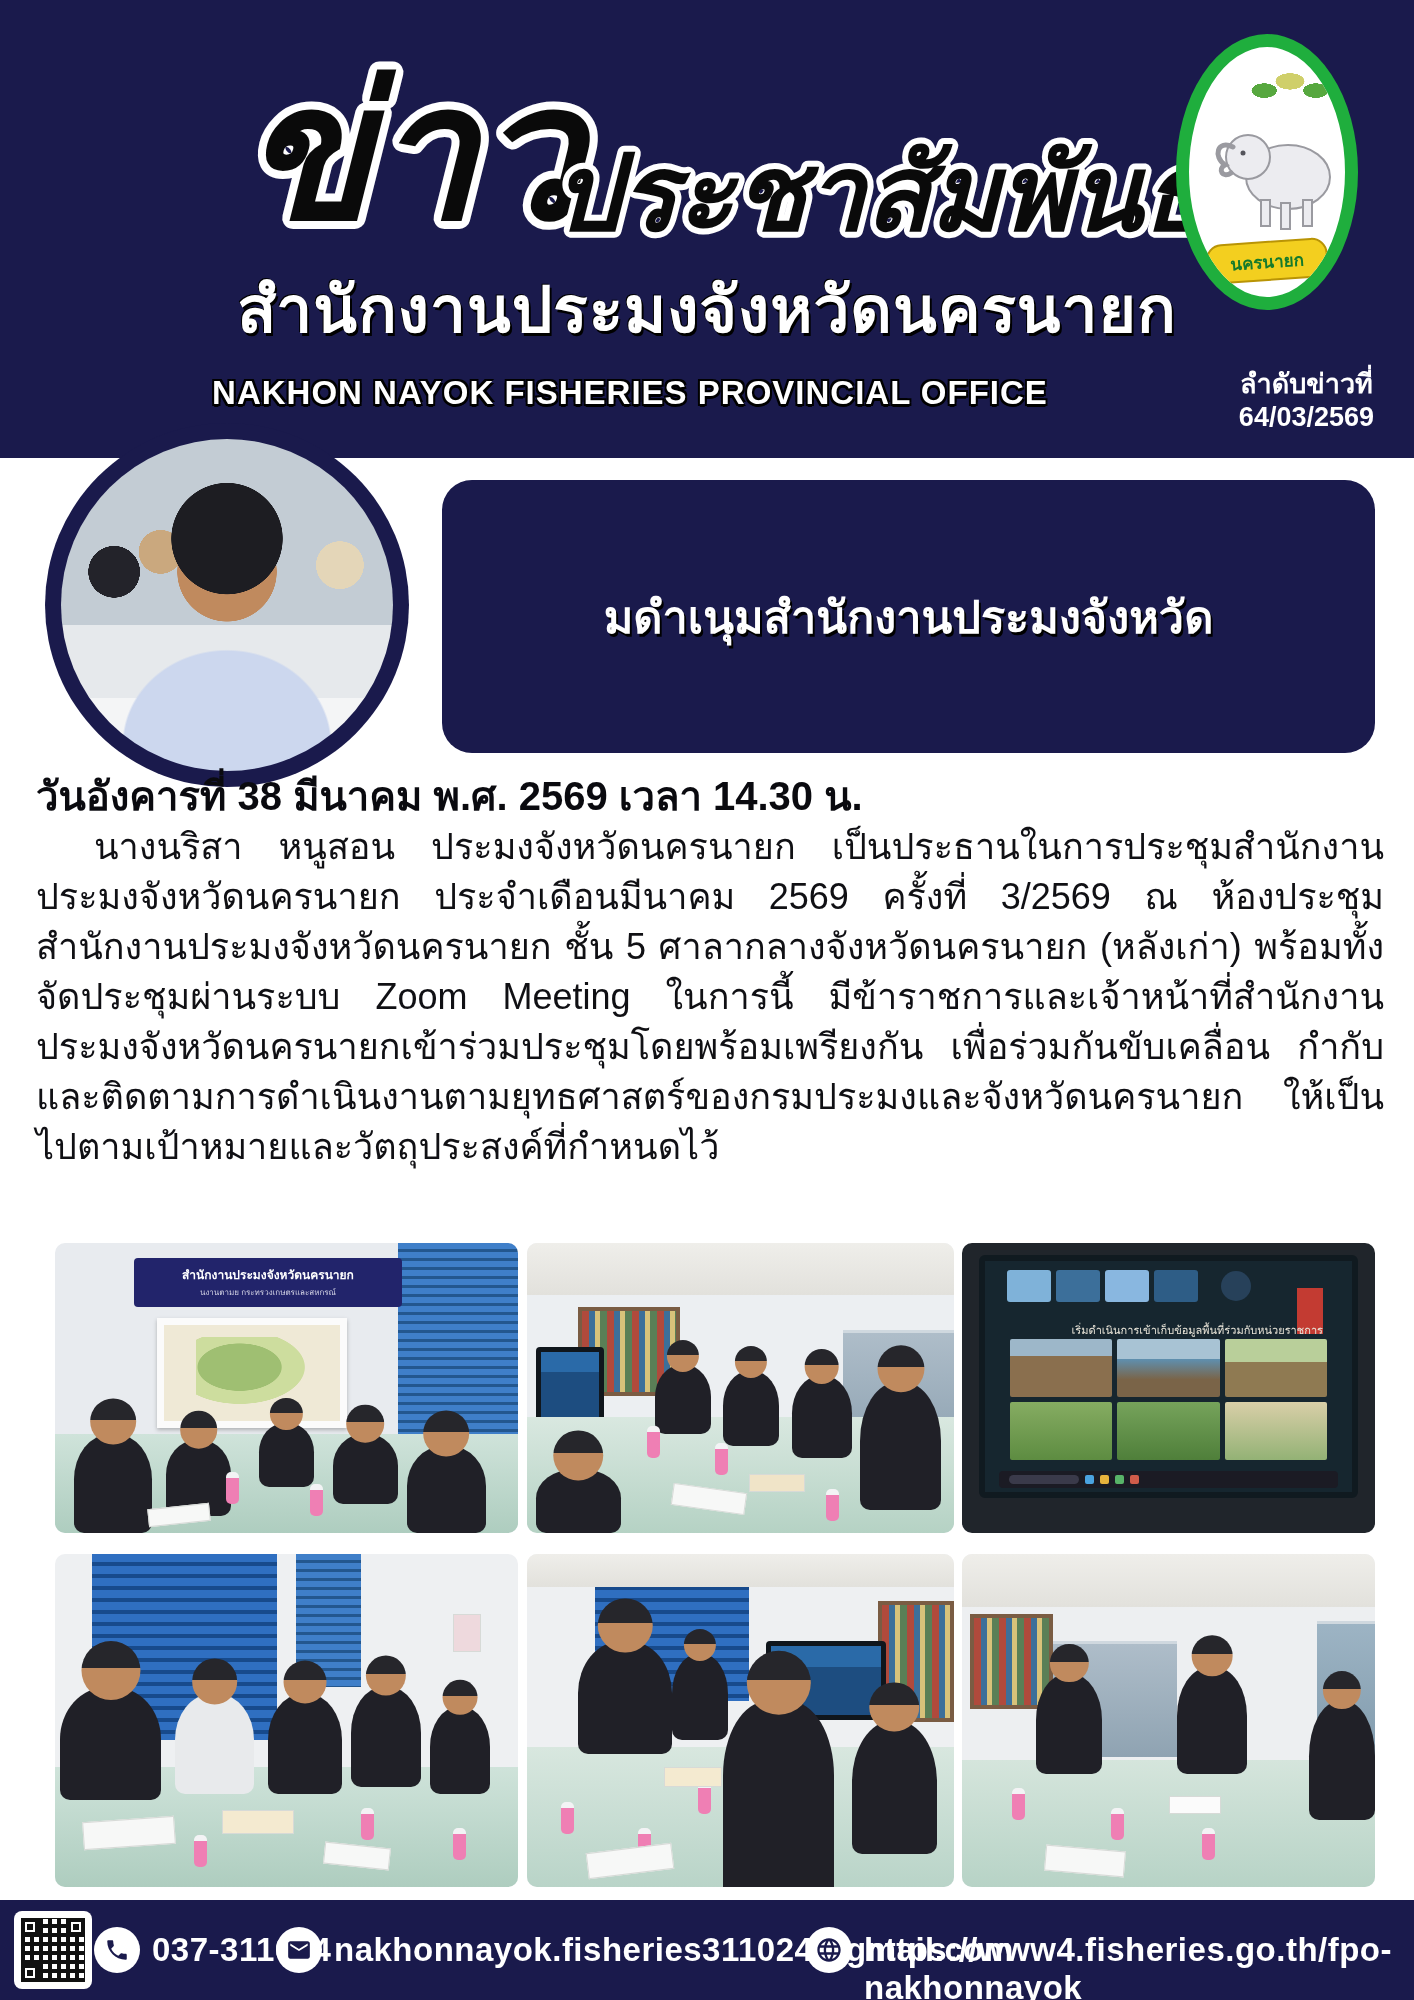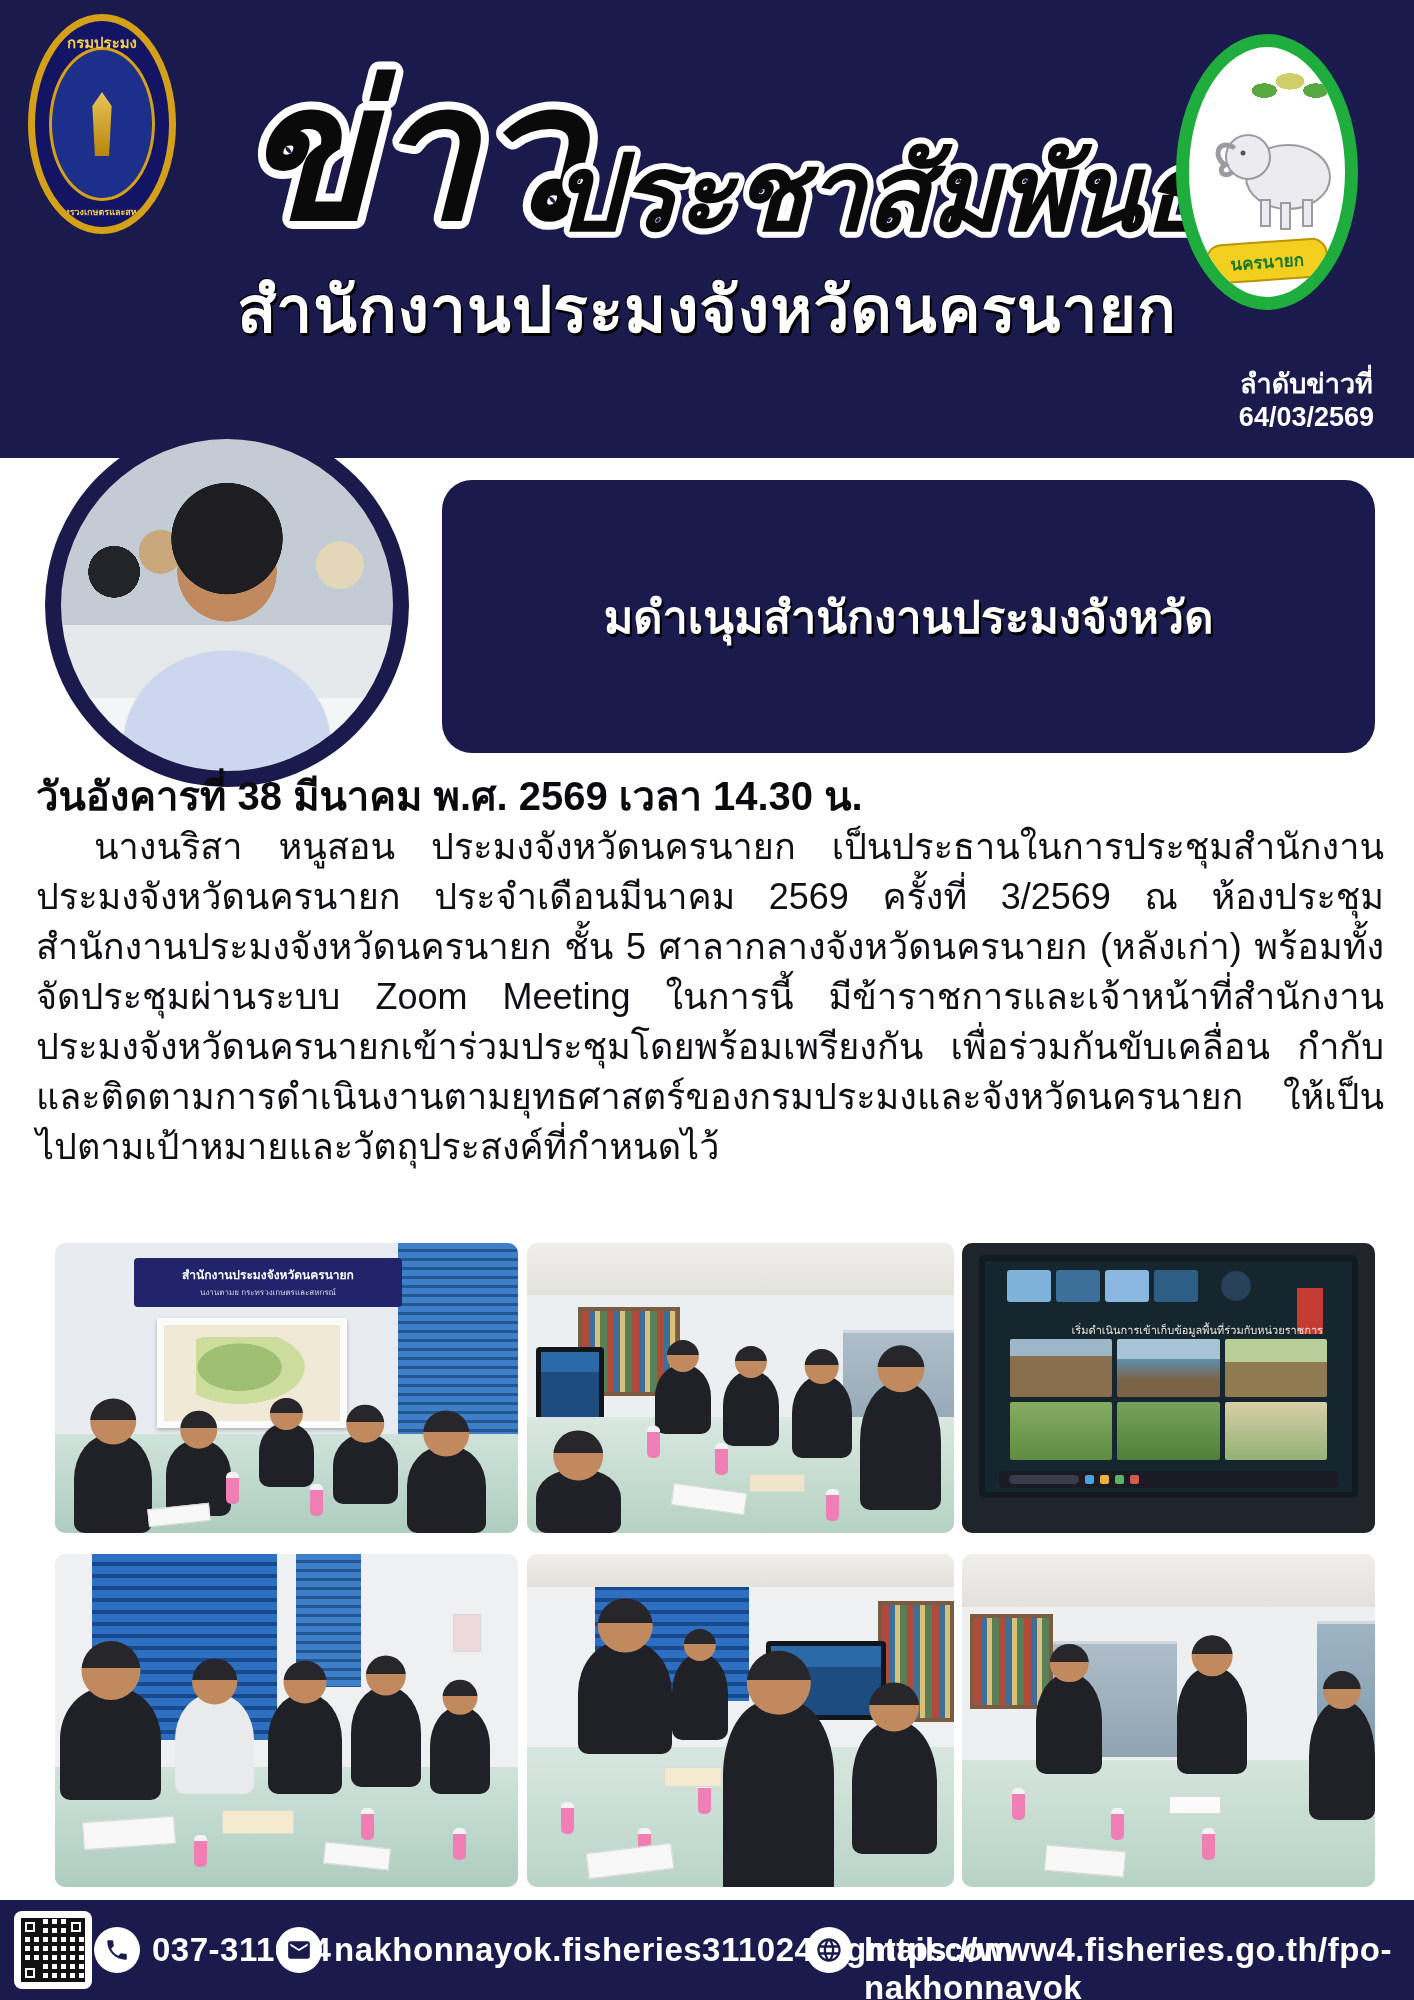--- a/index.html
+++ b/index.html
@@ -126,26 +126,20 @@
        display:flex;align-items:center;justify-content:center;}
   .ftext{position:absolute;top:31px;color:#fff;font-size:33px;font-weight:bold;letter-spacing:.5px;}
 </style>
 </head>
 <body>
 
 <div class="page">
 
   <div class="hdr">
 
-    <div class="seal-dof">
-      <div class="ring"></div>
-      <div class="emblem"></div>
-      <div class="t top">กรมประมง</div>
-      <div class="t bot">กระทรวงเกษตรและสหกรณ์</div>
-    </div>
 
     <svg class="script-svg" width="950" height="260" viewBox="0 0 950 260">
       <text x="8" y="200" font-family="Liberation Sans, sans-serif" font-size="188" font-style="italic" font-weight="bold" fill="#0a0a0a" stroke="#ffffff" stroke-width="16" paint-order="stroke" stroke-linejoin="round">ข่าว</text>
       <text x="318" y="212" font-family="Liberation Sans, sans-serif" font-size="106" font-style="italic" font-weight="bold" fill="#0a0a0a" stroke="#ffffff" stroke-width="12" paint-order="stroke" stroke-linejoin="round">ประชาสัมพันธ์</text>
     </svg>
 
     <div class="seal-nny">
       <div class="leaves"></div>
       <svg width="150" height="150" style="position:absolute;left:14px;top:48px">
         <ellipse cx="85" cy="82" rx="42" ry="32" fill="#ececf0" stroke="#9a9aa0" stroke-width="2"></ellipse>
@@ -153,20 +147,21 @@
         <path d="M30 52 C 14 44, 10 62, 22 70 C 14 74, 20 84, 28 78" fill="none" stroke="#9a9aa0" stroke-width="5" stroke-linecap="round"></path>
         <rect x="58" y="105" width="9" height="26" fill="#ececf0" stroke="#9a9aa0" stroke-width="2"></rect>
         <rect x="78" y="108" width="9" height="26" fill="#ececf0" stroke="#9a9aa0" stroke-width="2"></rect>
         <rect x="100" y="105" width="9" height="26" fill="#ececf0" stroke="#9a9aa0" stroke-width="2"></rect>
         <circle cx="40" cy="58" r="2.5" fill="#55555c"></circle>
       </svg>
       <div class="banner">นครนายก</div>
     </div>
 
     <div class="office-th">สำนักงานประมงจังหวัดนครนายก</div>
+    <div class="office-en">NAKHON NAYOK FISHERIES PROVINCIAL OFFICE</div>
 
     <div class="news-no">
       <div>ลำดับข่าวที่</div>
       <div>64/03/2569</div>
     </div>
   </div>
 
   <div class="portrait">
     <div class="portrait-inner" aria-label="Provincial fisheries chief in light-blue official uniform chairing the meeting"></div>
   </div>

